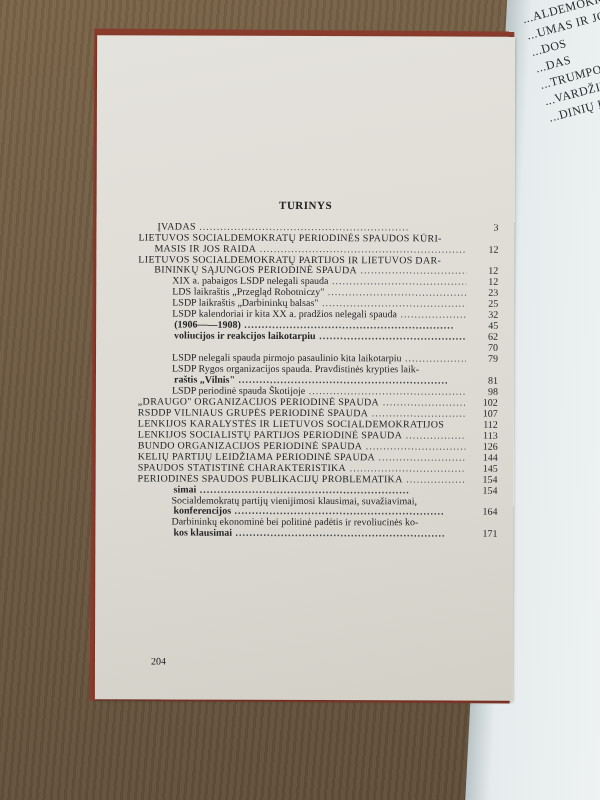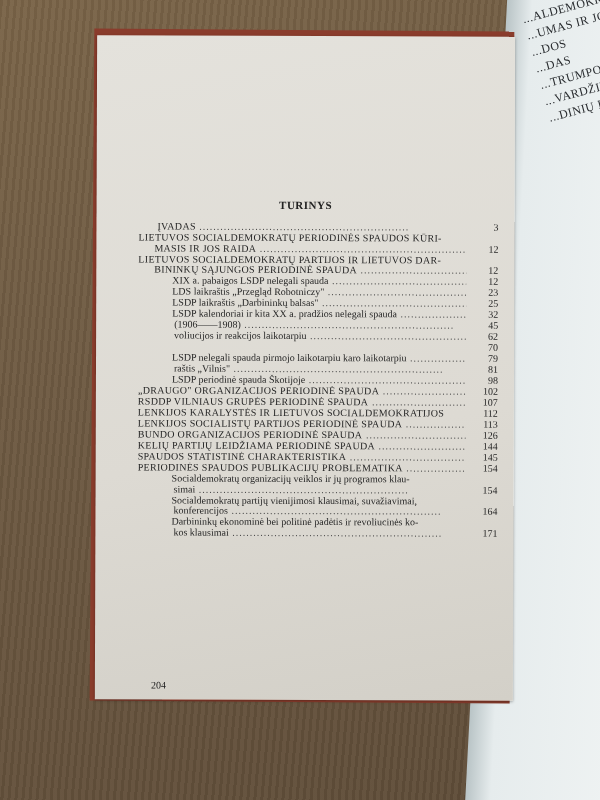--- a/index.html
+++ b/index.html
@@ -22,22 +22,22 @@
   .toc-title{position:absolute;left:0;right:0;top:163px;text-align:center;font-weight:bold;font-size:11px;color:#222;letter-spacing:0.5px;}
   .toc{position:absolute;left:42px;top:186px;width:360px;font-size:10px;color:#262626;line-height:10.5px;}
   .entry{display:flex;align-items:flex-end;margin-bottom:0.5px;}
   .entry .label{flex:1;position:relative;overflow:hidden;}
   .entry .label span.txt{background:transparent;}
   .entry.sub .label{padding-left:34px;}
   .entry.caps .label{letter-spacing:0.3px;}
   .entry .page-num{width:32px;text-align:right;flex:none;}
   .leader{display:inline;color:#444;letter-spacing:1px;}
   .indent2{padding-left:16px;display:block;}
-  .entry.sub .indent2{padding-left:2px;}
-  .folio{position:absolute;left:56px;top:644px;font-size:10px;color:#222;}
+  .entry.sub .indent2{padding-left:2px;font-weight:bold;}
+  .folio{position:absolute;left:56px;top:620px;font-size:10px;color:#222;}
 </style>
 </head>
 <body>
 
 <div class="wood-grain"></div>
 
 <div class="right-page">
   <div class="rp-text">
     <div>...ALDEMOKRATŲ</div>
     <div>...UMAS IR JOS VERT...</div>
@@ -88,25 +88,25 @@
       </div>
       <div class="entry sub">
         <div class="label" style="white-space: nowrap;"><span class="indent2"><span>voliucijos ir reakcijos laikotarpiu</span><span class="leader"> ............................................................</span></span></div>
         <div class="page-num">62</div>
       </div>
       <div class="entry sub">
         <div class="label" style="white-space: nowrap;"></div>
         <div class="page-num">70</div>
       </div>
       <div class="entry sub">
-        <div class="label" style="white-space: nowrap;"><span class="txt">LSDP nelegali spauda pirmojo laikotarpiu karo laikotarpiu</span><span class="leader"> ............................................................</span></div>
+        <div class="label" style="white-space: nowrap;"><span class="txt">LSDP nelegali spauda pirmojo pasaulinio kita laikotarpiu</span><span class="leader"> ............................................................</span></div>
         <div class="page-num">79</div>
       </div>
       <div class="entry sub">
-        <div class="label" style="white-space: nowrap;"><span class="indent2"><span>raštis „Vilnis"</span><span class="leader"> ............................................................</span></span></div>
+        <div class="label" style="white-space: nowrap;"><span class="txt">LSDP Rygos organizacijos spauda. Pravdistinės krypties laik-</span><span class="indent2"><span>raštis „Vilnis"</span><span class="leader"> ............................................................</span></span></div>
         <div class="page-num">81</div>
       </div>
       <div class="entry sub">
         <div class="label" style="white-space: nowrap;"><span class="txt">LSDP periodinė spauda Škotijoje</span><span class="leader"> ............................................................</span></div>
         <div class="page-num">98</div>
       </div>
       <div class="entry caps">
         <div class="label" style="white-space: nowrap;"><span class="txt">„DRAUGO" ORGANIZACIJOS PERIODINĖ SPAUDA</span><span class="leader"> ............................................................</span></div>
         <div class="page-num">102</div>
       </div>
@@ -132,21 +132,21 @@
       </div>
       <div class="entry caps">
         <div class="label" style="white-space: nowrap;"><span class="txt">SPAUDOS STATISTINĖ CHARAKTERISTIKA</span><span class="leader"> ............................................................</span></div>
         <div class="page-num">145</div>
       </div>
       <div class="entry caps">
         <div class="label" style="white-space: nowrap;"><span class="txt">PERIODINĖS SPAUDOS PUBLIKACIJŲ PROBLEMATIKA</span><span class="leader"> ............................................................</span></div>
         <div class="page-num">154</div>
       </div>
       <div class="entry sub">
-        <div class="label" style="white-space: nowrap;"><span class="txt">Socialdemokratų organizacijų veiklos ir jų programos klau-</span><span class="indent2"><span>simai</span><span class="leader"> ............................................................</span></span></div>
+        <div class="label" style="white-space: nowrap;"><span class="indent2"><span>simai</span><span class="leader"> ............................................................</span></span></div>
         <div class="page-num">154</div>
       </div>
       <div class="entry sub">
         <div class="label" style="white-space: nowrap;"><span class="txt">Socialdemokratų partijų vienijimosi klausimai, suvažiavimai,</span><span class="indent2"><span>konferencijos</span><span class="leader"> ............................................................</span></span></div>
         <div class="page-num">164</div>
       </div>
       <div class="entry sub">
         <div class="label" style="white-space: nowrap;"><span class="txt">Darbininkų ekonominė bei politinė padėtis ir revoliucinės ko-</span><span class="indent2"><span>kos klausimai</span><span class="leader"> ............................................................</span></span></div>
         <div class="page-num">171</div>
       </div>

